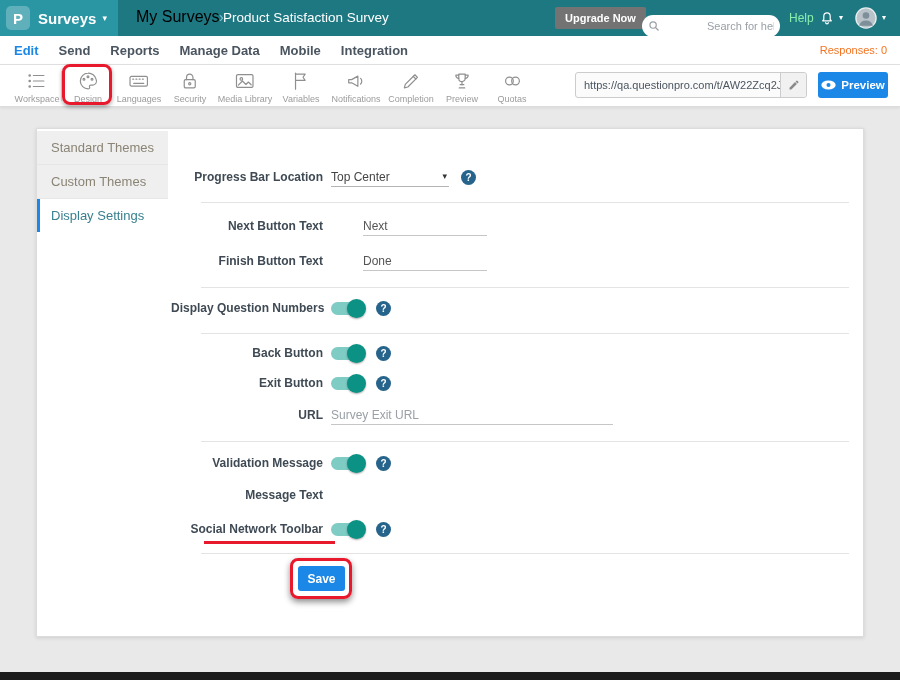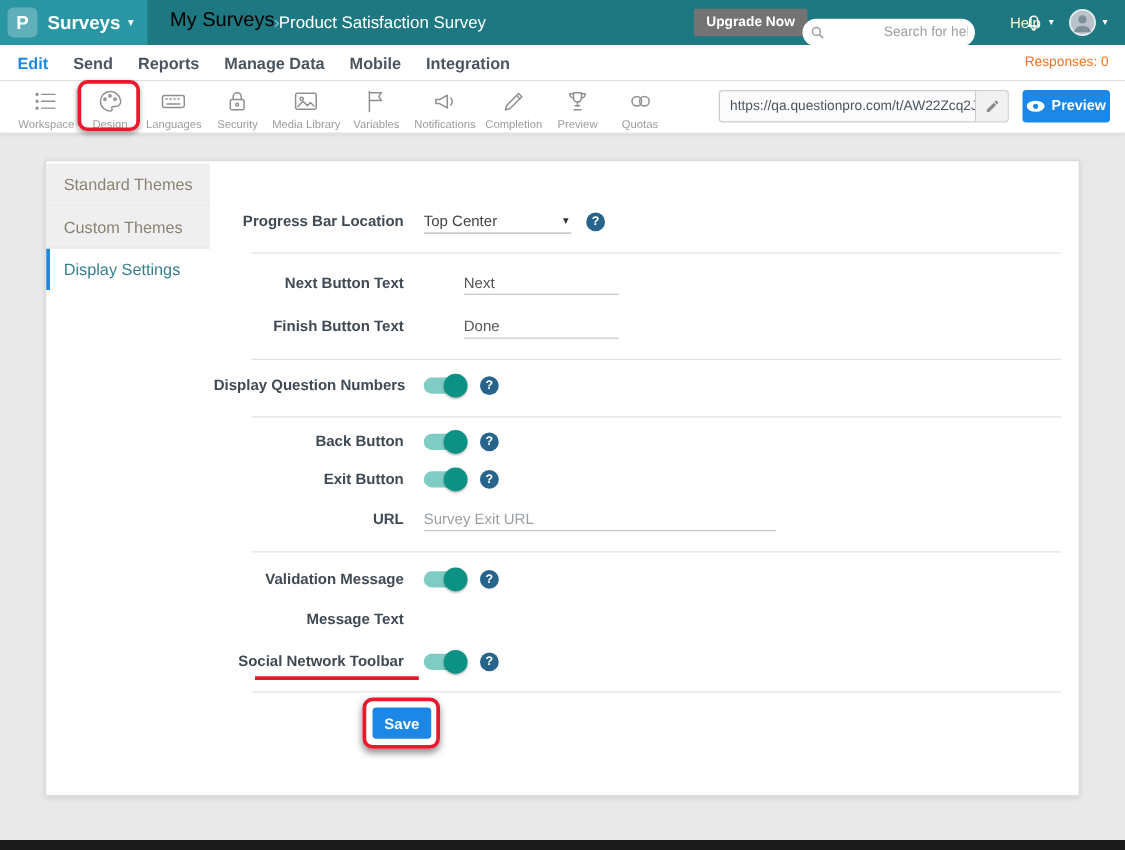--- a/index.html
+++ b/index.html
@@ -16,21 +16,21 @@
   .caret{color:#fff;font-size:9px;margin-left:6px;}
   .caret::after{content:"▾";}
   .crumb{position:absolute;left:136px;top:8px;color:#000000;font-size:16px;text-decoration:none;}
   .crumb-sep{position:absolute;left:219px;top:9px;color:#7ecbd6;font-size:14px;}
   .crumb-sep::after{content:"›";}
   .page-title{position:absolute;left:223px;top:10px;color:#fff;font-size:13.5px;}
   .btn-upgrade{position:absolute;left:555px;top:7px;height:22px;background:#737373;color:#fff;border:none;border-radius:2px;font-size:11px;font-weight:700;padding:0 10px;font-family:inherit;}
   .searchbox{position:absolute;left:642px;top:15px;width:138px;height:22px;background:#fff;border-radius:11px;display:flex;align-items:center;padding:0 6px;gap:43px;}
   .searchbox input{border:none;outline:none;flex:1;font-size:11px;margin-left:4px;font-family:inherit;color:#444;background:transparent;min-width:0;}
   .searchbox input::placeholder{color:#9aa0a6;}
-  .help-link{position:absolute;left:808px;top:11px;color:#fef9c3;font-size:12px;text-decoration:none;}
+  .help-link{position:absolute;left:789px;top:11px;color:#86efac;font-size:12px;text-decoration:none;}
   .bell{position:absolute;left:819px;top:9px;line-height:0;}
   .bell-caret{position:absolute;left:839px;top:13px;color:#fff;font-size:8px;}
   .bell-caret::after{content:"▾";}
   .avatar{position:absolute;left:855px;top:7px;width:22px;height:22px;border-radius:50%;line-height:0;}
   .avatar-caret{position:absolute;left:882px;top:13px;color:#fff;font-size:8px;}
   .avatar-caret::after{content:"▾";}
 
   
   .nav{position:absolute;top:36px;left:0;width:900px;height:29px;background:#fff;border-bottom:1px solid #e2e2e2;display:flex;align-items:center;gap:20px;padding-left:14px;}
   .nav a{font-size:13px;font-weight:700;color:#4a5560;text-decoration:none;}
@@ -49,21 +49,21 @@
   .btn-preview{position:absolute;left:818px;top:7px;width:70px;height:26px;background:#1b87e6;border:none;border-radius:3px;color:#fff;font-size:11.5px;font-weight:700;display:flex;align-items:center;justify-content:center;gap:5px;font-family:inherit;}
 
   
   .panel{position:absolute;left:36px;top:128px;width:828px;height:509px;background:#fff;border:1px solid #dcdcdc;box-shadow:0 1px 4px rgba(0,0,0,.12);}
   .sidebar{position:absolute;left:0;top:2px;width:131px;}
   .side-item{position:relative;width:131px;padding:9px 10px 9px 14px;font-size:13px;color:#8a8474;background:#efefef;border-bottom:1px solid #e6e6e6;}
   .side-item.active{background:#fff;color:#38808f;border-left:3px solid #1b87e6;padding-left:11px;border-bottom:none;}
 
   
   .row{position:absolute;display:flex;align-items:center;height:24px;left:134px;}
-  .row-label{width:152px;text-align:right;margin-right:16px;font-size:12px;font-weight:700;color:#3f4a54;white-space:nowrap;}
+  .row-label{width:152px;text-align:right;margin-right:8px;font-size:12px;font-weight:700;color:#3f4a54;white-space:nowrap;}
   .u-input{border:none;border-bottom:1px solid #c6c6c6;background:transparent;font-size:12px;color:#555;padding:2px 0;font-family:inherit;outline:none;}
   .u-input::placeholder{color:#9aa0a6;}
   .w124{width:124px;margin-left:32px;} .w282{width:282px;}
   .select{position:relative;width:118px;border-bottom:1px solid #b5b5b5;font-size:12px;color:#444;padding:2px 0;}
   .select::after{content:"▾";position:absolute;right:2px;top:3px;font-size:9px;color:#333;}
   .toggle{position:relative;width:33px;height:13px;border-radius:7px;background:#7fccc5;}
   .knob{position:absolute;right:-2px;top:-3px;width:19px;height:19px;border-radius:50%;background:#0c9285;box-shadow:0 1px 2px rgba(0,0,0,.35);}
   .qmark{width:15px;height:15px;border-radius:50%;background:#26648c;color:#fff;font-size:10px;font-weight:700;text-align:center;line-height:15px;margin-left:12px;flex:0 0 auto;}
   .qmark::after{content:"?";}
   .hr{position:absolute;left:164px;width:648px;height:1px;background:#e3e3e3;}

